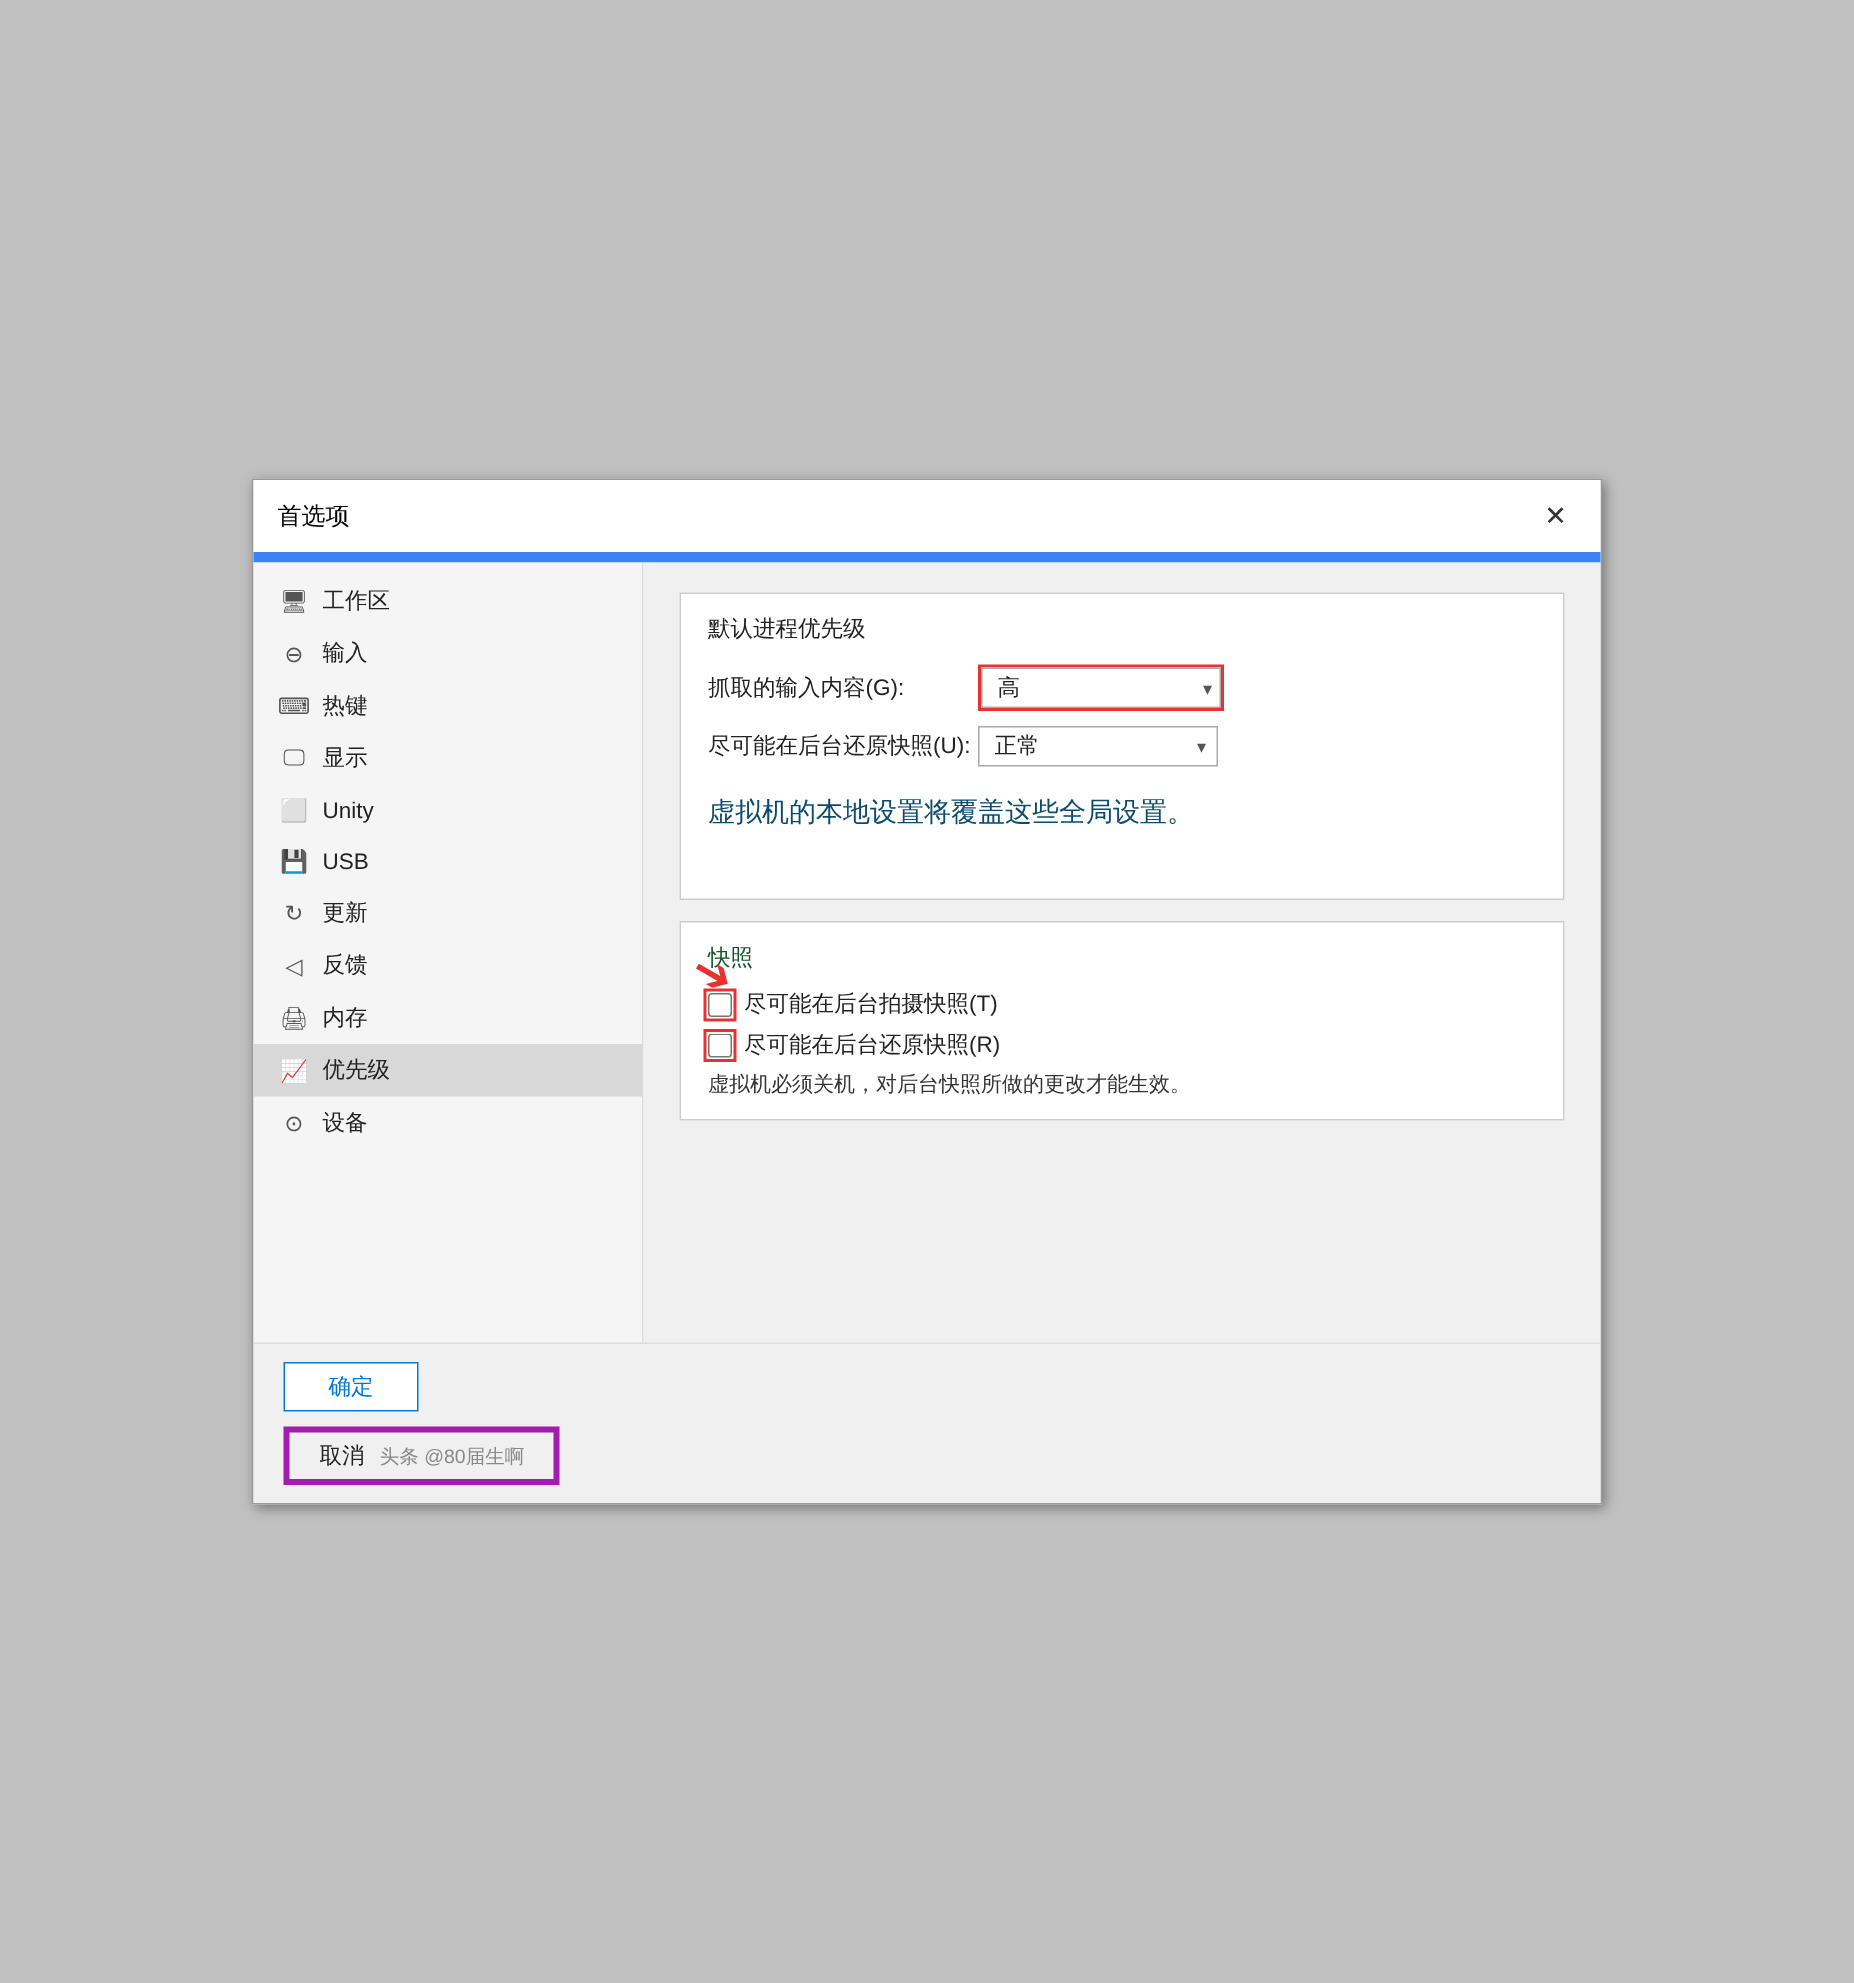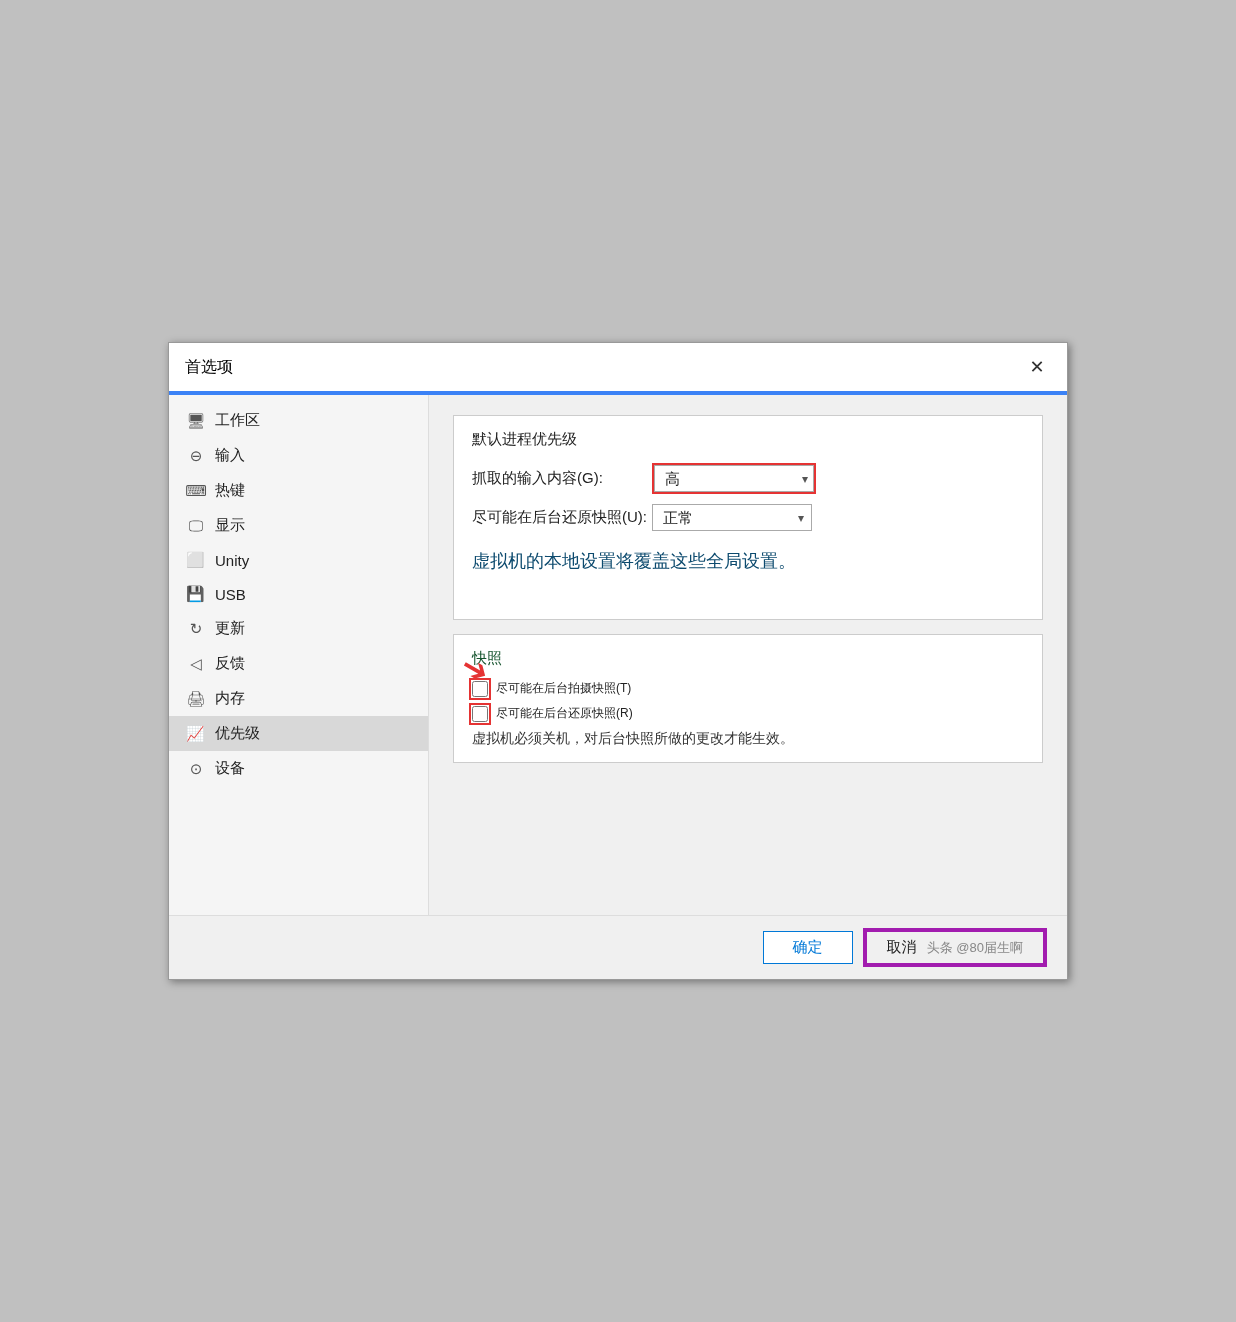--- a/index.html
+++ b/index.html
@@ -15,21 +15,21 @@
     .dialog {
       width: 900px;
       background: #f0f0f0;
       border: 1px solid #999;
       box-shadow: 2px 2px 8px rgba(0,0,0,0.4);
       display: flex;
       flex-direction: column;
     }
     .title-bar {
       background: #fff;
-      border-bottom: 4px solid #3b82f6;
+      border-bottom: 7px solid #3b82f6;
       padding: 10px 16px;
       display: flex;
       align-items: center;
       justify-content: space-between;
     }
     .title-bar-text {
       font-size: 16px;
       font-weight: normal;
       color: #000;
     }
@@ -146,41 +146,42 @@
       position: relative;
     }
     .checkbox-row input[type="checkbox"] {
       width: 16px;
       height: 16px;
       cursor: pointer;
       accent-color: #0078d7;
       border: 2px solid #e53333;
     }
     .checkbox-label {
-      font-size: 12px;
+      font-size: 15px;
       color: #222;
     }
     .snapshot-note {
       font-size: 14px;
       color: #333;
     }
     .priority-section {
       background: #fff;
       border: 1px solid #ccc;
       padding: 14px 18px 18px 18px;
       margin-bottom: 14px;
     }
     .dialog-footer {
       background: #f0f0f0;
       border-top: 1px solid #ddd;
       padding: 12px 20px;
       display: flex;
       justify-content: flex-end;
       gap: 10px;
-      align-items: center;
+      align-items: flex-start;
+      flex-direction: column;
     }
     .footer-btn {
       min-width: 90px;
       padding: 6px 20px;
       font-size: 15px;
       font-family: inherit;
       cursor: pointer;
       border: 4px solid #a21caf;
       background: #f0f0f0;
       color: #222;

